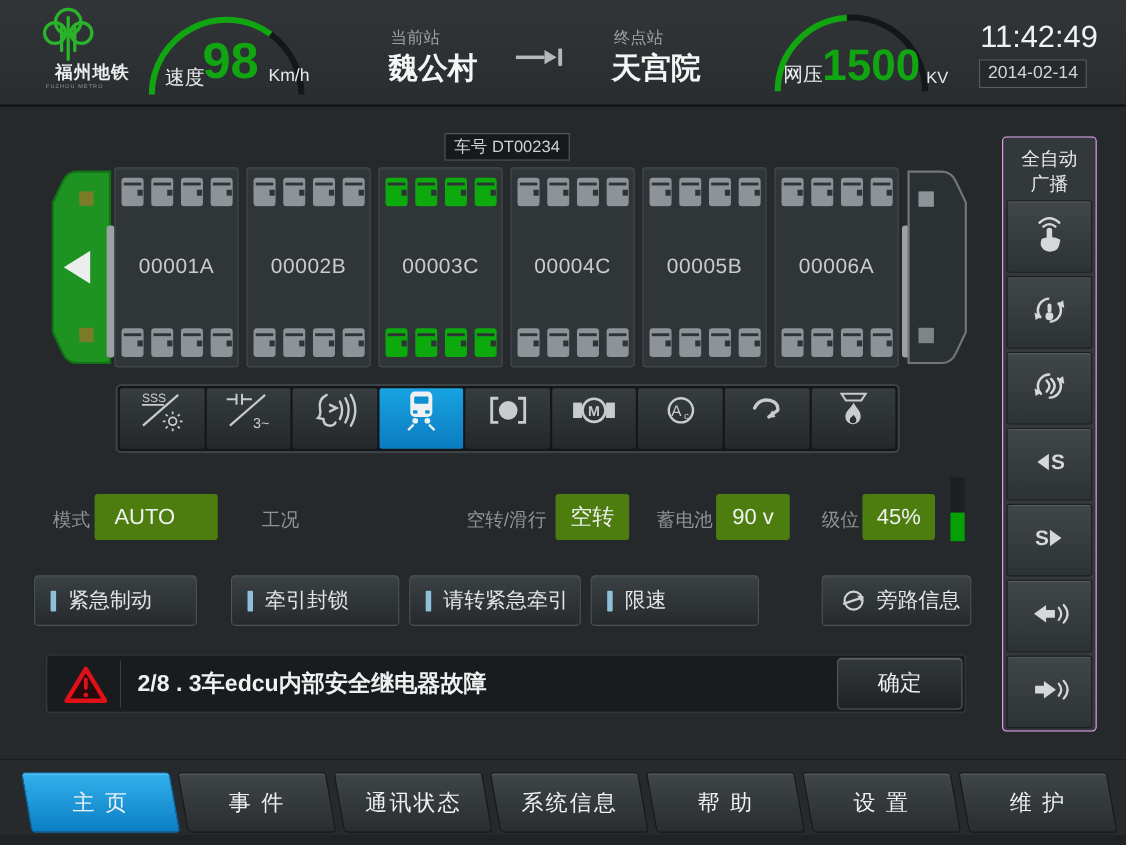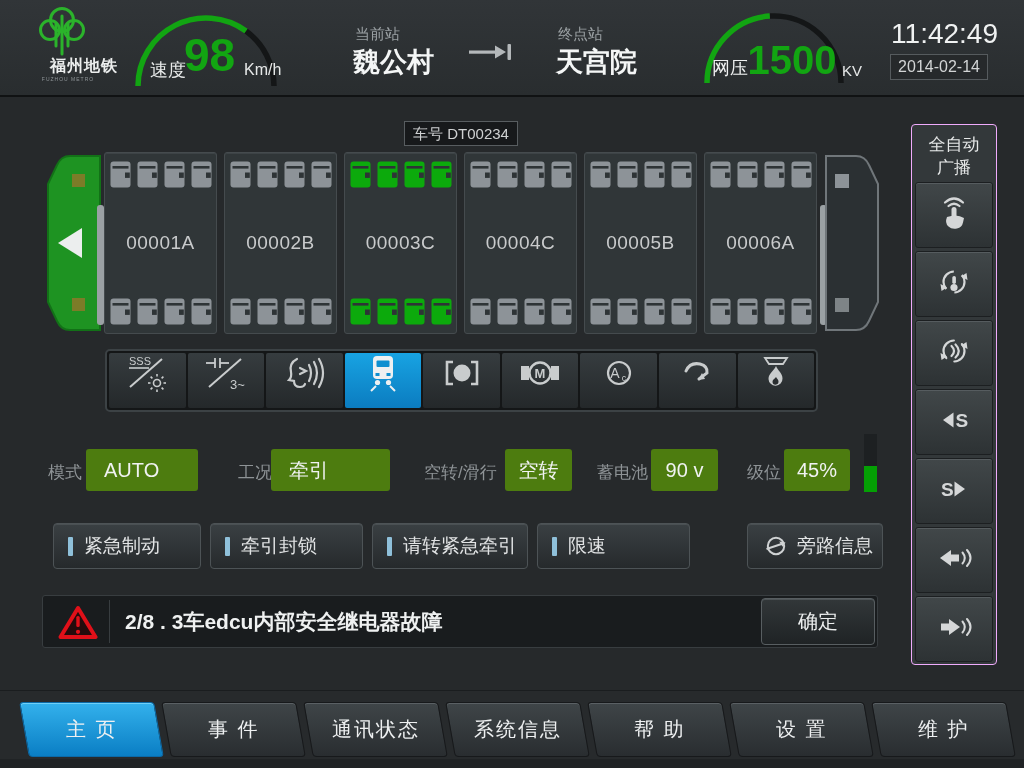--- a/index.html
+++ b/index.html
@@ -519,33 +519,32 @@
    <path d="M12 5 h22 l-4 6 h-14 z" fill="none" stroke="#c9cccd" stroke-width="1.8"></path>
    <path d="M23 13 c2 5 6.5 7 6.5 12.5 a7 7 0 0 1 -14 0.5 c0 -5.5 5.5 -8 7.5 -13 z" fill="#c9cccd"></path>
    <path d="M23 24 c1 2 2.5 2.6 2.5 4.6 a3 3 0 0 1 -6 0.2 c0 -2.3 2.3 -2.8 3.5 -4.8 z" fill="#2a2e30"></path>
           </svg></span>
       </div>
     </div>
 
   <span class="slabel" style="left:48px;">模式</span>
   <span class="sbox lft" style="left:86px;width:112px;">AUTO</span>
   <span class="slabel" style="left:238px;">工况</span>
-  <span class="sbox lft" style="left:271px;width:119px;">牵引</span>
   <span class="slabel" style="left:424px;">空转/滑行</span>
   <span class="sbox" style="left:505px;width:67px;">空转</span>
   <span class="slabel" style="left:597px;">蓄电池</span>
   <span class="sbox" style="left:651px;width:67px;">90 v</span>
   <span class="slabel" style="left:747px;">级位</span>
   <span class="sbox" style="left:784px;width:66px;">45%</span>
   <div class="level-bar">
     <div class="level-fill" style="height: 45%;"></div>
   </div>
 
   <div id="alarm-row">
-      <div class="alarm-btn" style="left: 53px; width: 148px; text-align: center;">
+      <div class="alarm-btn" style="left: 31px; width: 148px; text-align: center;">
         <span class="alarm-marker"></span>
     <span>紧急制动</span>
       </div>
       <div class="alarm-btn" style="left: 210px; width: 153px;">
         <span class="alarm-marker"></span>
     <span>牵引封锁</span>
       </div>
       <div class="alarm-btn" style="left: 372px; width: 156px;">
         <span class="alarm-marker"></span>
     <span>请转紧急牵引</span>

